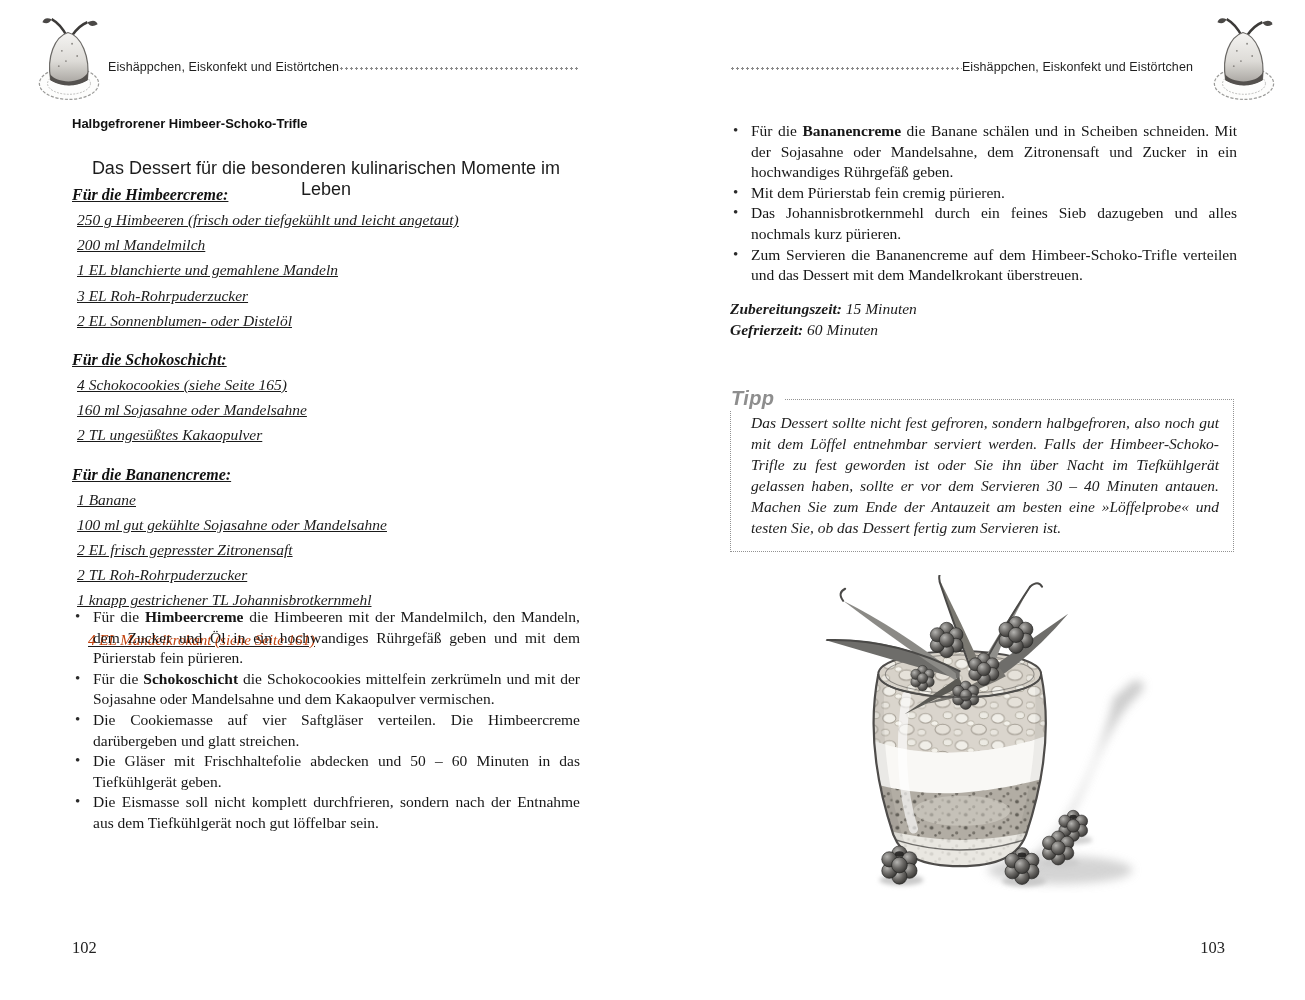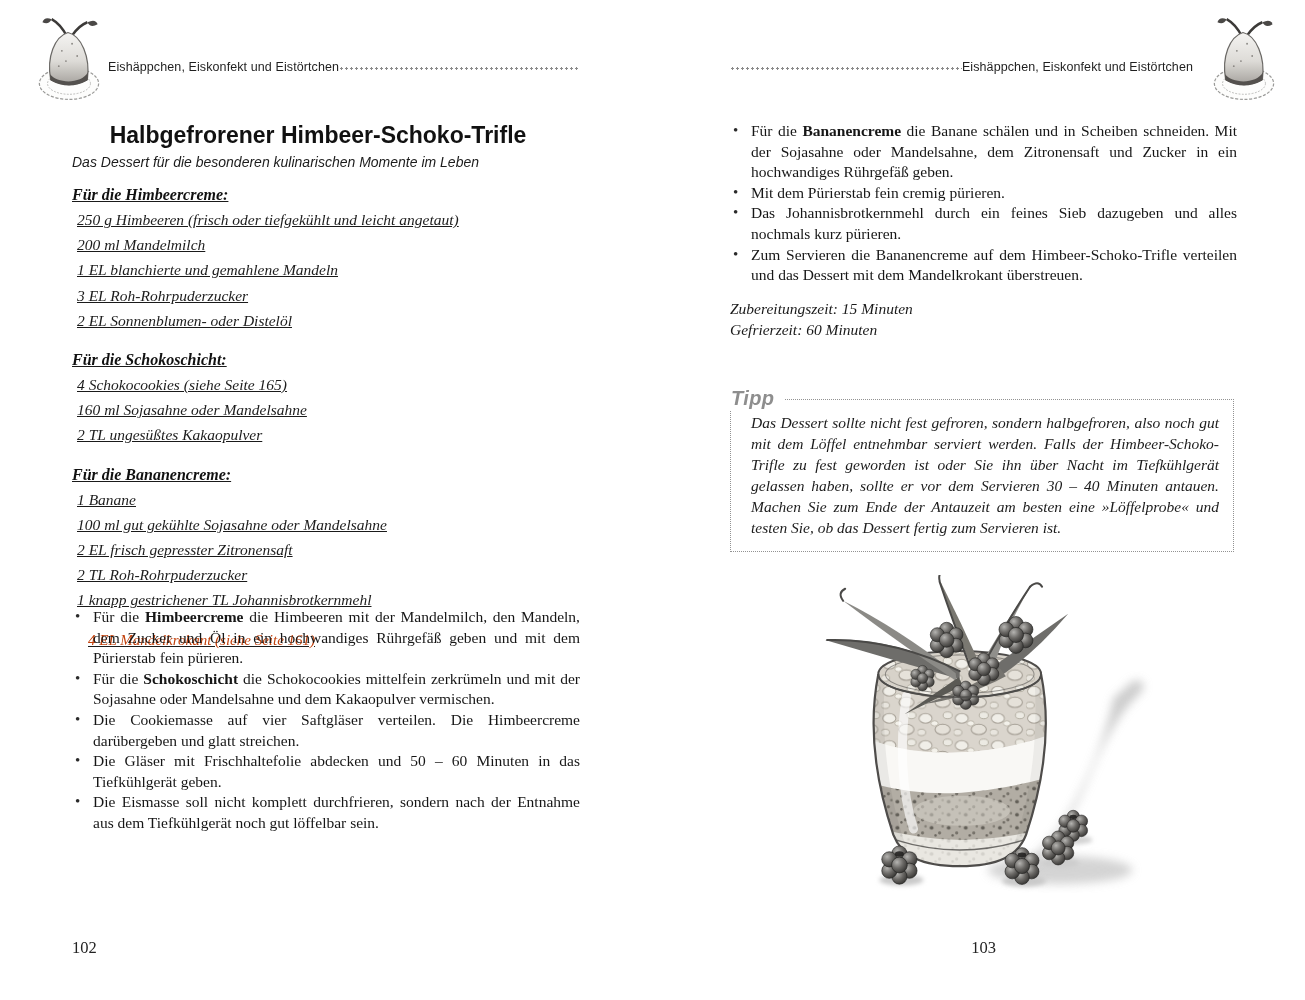--- a/index.html
+++ b/index.html
@@ -19,26 +19,26 @@
   }
   .leader{
     height:3px;flex:1;align-self:center;margin-top:2px;
     background-image:radial-gradient(circle,#8a8a8a 1px,transparent 1.15px);
     background-size:5px 3px;background-repeat:repeat-x;background-position:0 50%;
   }
   .hdr-icon{position:absolute;top:10px;width:66px;height:94px;}
 
   
   .title{
-    position:absolute;left:64px;top:107px;width:508px;text-align:center;
-    font-family:"Liberation Sans",sans-serif;font-weight:bold;font-size:23px;color:#111;
+    position:absolute;left:72px;top:107px;width:508px;text-align:left;
+    font-family:"Liberation Sans",sans-serif;font-weight:bold;font-size:13px;color:#111;
   }
   .subtitle{
-    position:absolute;left:72px;top:140px;width:508px;text-align:left;
-    font-family:"Liberation Sans",sans-serif;font-size:14px;color:#1c1c1c;font-style:italic;
+    position:absolute;left:72px;top:140px;width:508px;text-align:center;
+    font-family:"Liberation Sans",sans-serif;font-size:18px;color:#1c1c1c;
   }
 
   
   .ingredients{position:absolute;left:72px;top:185px;width:508px;text-decoration:underline;}
   .ing-group{margin:0 0 19px 0;}
   .ing-group h3{
     margin:0;font-size:16px;font-weight:bold;font-style:italic;line-height:20px;color:#111;
   }
   .ing-line{margin:5px;font-style:italic;font-size:15.5px;line-height:20.2px;color:#1c1c1c;}
   .extra-ing{margin:16px;font-style:italic;font-size:15px;line-height:20.2px;color:#c2410c;}
@@ -52,21 +52,21 @@
     font-size:15.5px;line-height:20.6px;color:#161616;
   }
   .steps li::before{
     content:"\2022";position:absolute;left:3px;top:-1px;font-size:15px;color:#2a2a2a;
   }
   .steps b{font-weight:bold;}
 
   
   .times{position:absolute;left:77px;top:298px;width:507px;}
   .times p{margin:0;font-size:15.5px;line-height:21px;}
-  .time-label{font-weight:normal;font-style:italic;}
+  .time-label{font-weight:bold;font-style:italic;}
   .time-value{font-style:italic;}
 
   
   .tipbox{
     position:absolute;left:77px;top:399px;width:468px;
     border:1.6px dotted #929292;padding:12px 14px 13px 20px;background:#fff;
   }
   .tiplabel{
     position:absolute;top:-13px;left:-2px;background:#fff;padding:0 10px 0 2px;
     font-family:"Liberation Sans",sans-serif;font-style:italic;font-weight:bold;
@@ -76,21 +76,21 @@
     margin:0;font-style:italic;font-size:15.5px;line-height:21px;
     text-align:justify;color:#1c1c1c;
   }
 
   
   .illustration{position:absolute;left:156px;top:575px;width:432px;height:348px;}
 
   
   .pagenum{position:absolute;top:938px;font-size:16.5px;color:#222;}
   #page-left .pagenum{left:72px;}
-  #page-right .pagenum{left:77px;width:507px;text-align:center;}
+  #page-right .pagenum{left:65px;width:507px;text-align:right;}
 </style>
 </head>
 <body>
 
 <div class="page" id="page-left">
 
   <svg class="hdr-icon" style="left:36px" viewBox="0 0 64 92" aria-hidden="true">
     <defs>
       <linearGradient id="gConeA" x1="0" y1="0" x2="0" y2="1">
         <stop offset="0" stop-color="#f5f4f2"></stop>

